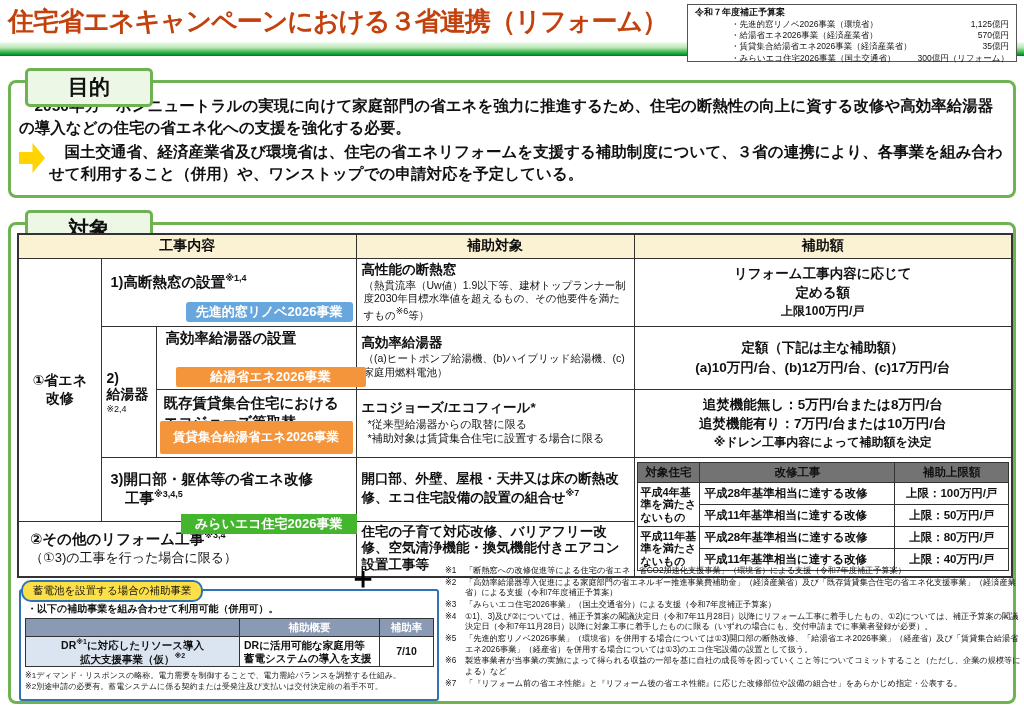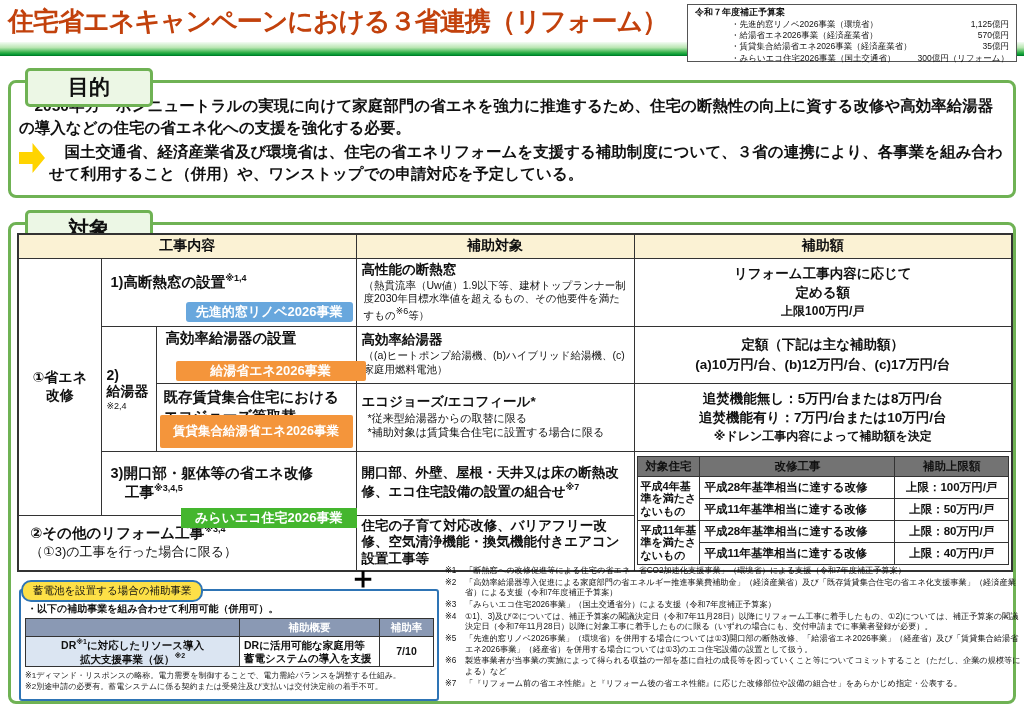--- a/index.html
+++ b/index.html
@@ -35,21 +35,21 @@
   #main-table th,#main-table td{border:1px solid #333;padding:2px 5px;vertical-align:middle;box-sizing:border-box;}
   #main-table th{background:#fbf2d4;font-size:14px;font-weight:bold;height:24px;padding:1px;}
   .cat-cell{text-align:center;font-size:14px;font-weight:bold;}
   .cat2-cell{font-size:14px;font-weight:bold;vertical-align:middle;padding-left:4px;}
   .cat2-cell .sup-s{font-size:9px;font-weight:normal;}
   .work-cell{position:relative;font-size:14.5px;font-weight:bold;}
   .work-cell sup,.subject-cell sup{font-size:9px;}
   .badge{display:inline-block;color:#fff;font-weight:bold;text-align:center;padding:1px 10px;font-size:13px;white-space:nowrap;}
   .badge-blue{background:#68a7dd;border-radius:3px;position:absolute;right:3px;bottom:4px;}
   .badge-orange{background:#f4953b;border-radius:2px;}
-  .badge-orange.inline{display:block;width:170px;margin:13px 0 0 14px;}
+  .badge-orange.inline{display:block;width:170px;margin:19px 0 0 14px;}
   .badge-orange.wide{position:absolute;left:3px;right:3px;bottom:3px;font-size:12.5px;padding:8px 2px;}
   .badge-green{background:#44b62e;position:absolute;right:-1px;bottom:-13px;z-index:3;padding:1px 14px;}
   .subject-cell{font-size:13.5px;font-weight:bold;vertical-align:top;line-height:1.25;}
   .subject-note{font-size:10.5px;font-weight:normal;line-height:1.3;margin-left:2px;}
   .subject-star{font-size:11px;font-weight:normal;line-height:1.3;margin-left:6px;}
   .amount-cell{text-align:center;font-size:13.5px;font-weight:bold;line-height:1.45;}
   .amount-small{font-size:12px;}
   .row5-note{font-size:13px;font-weight:normal;}
 
   

